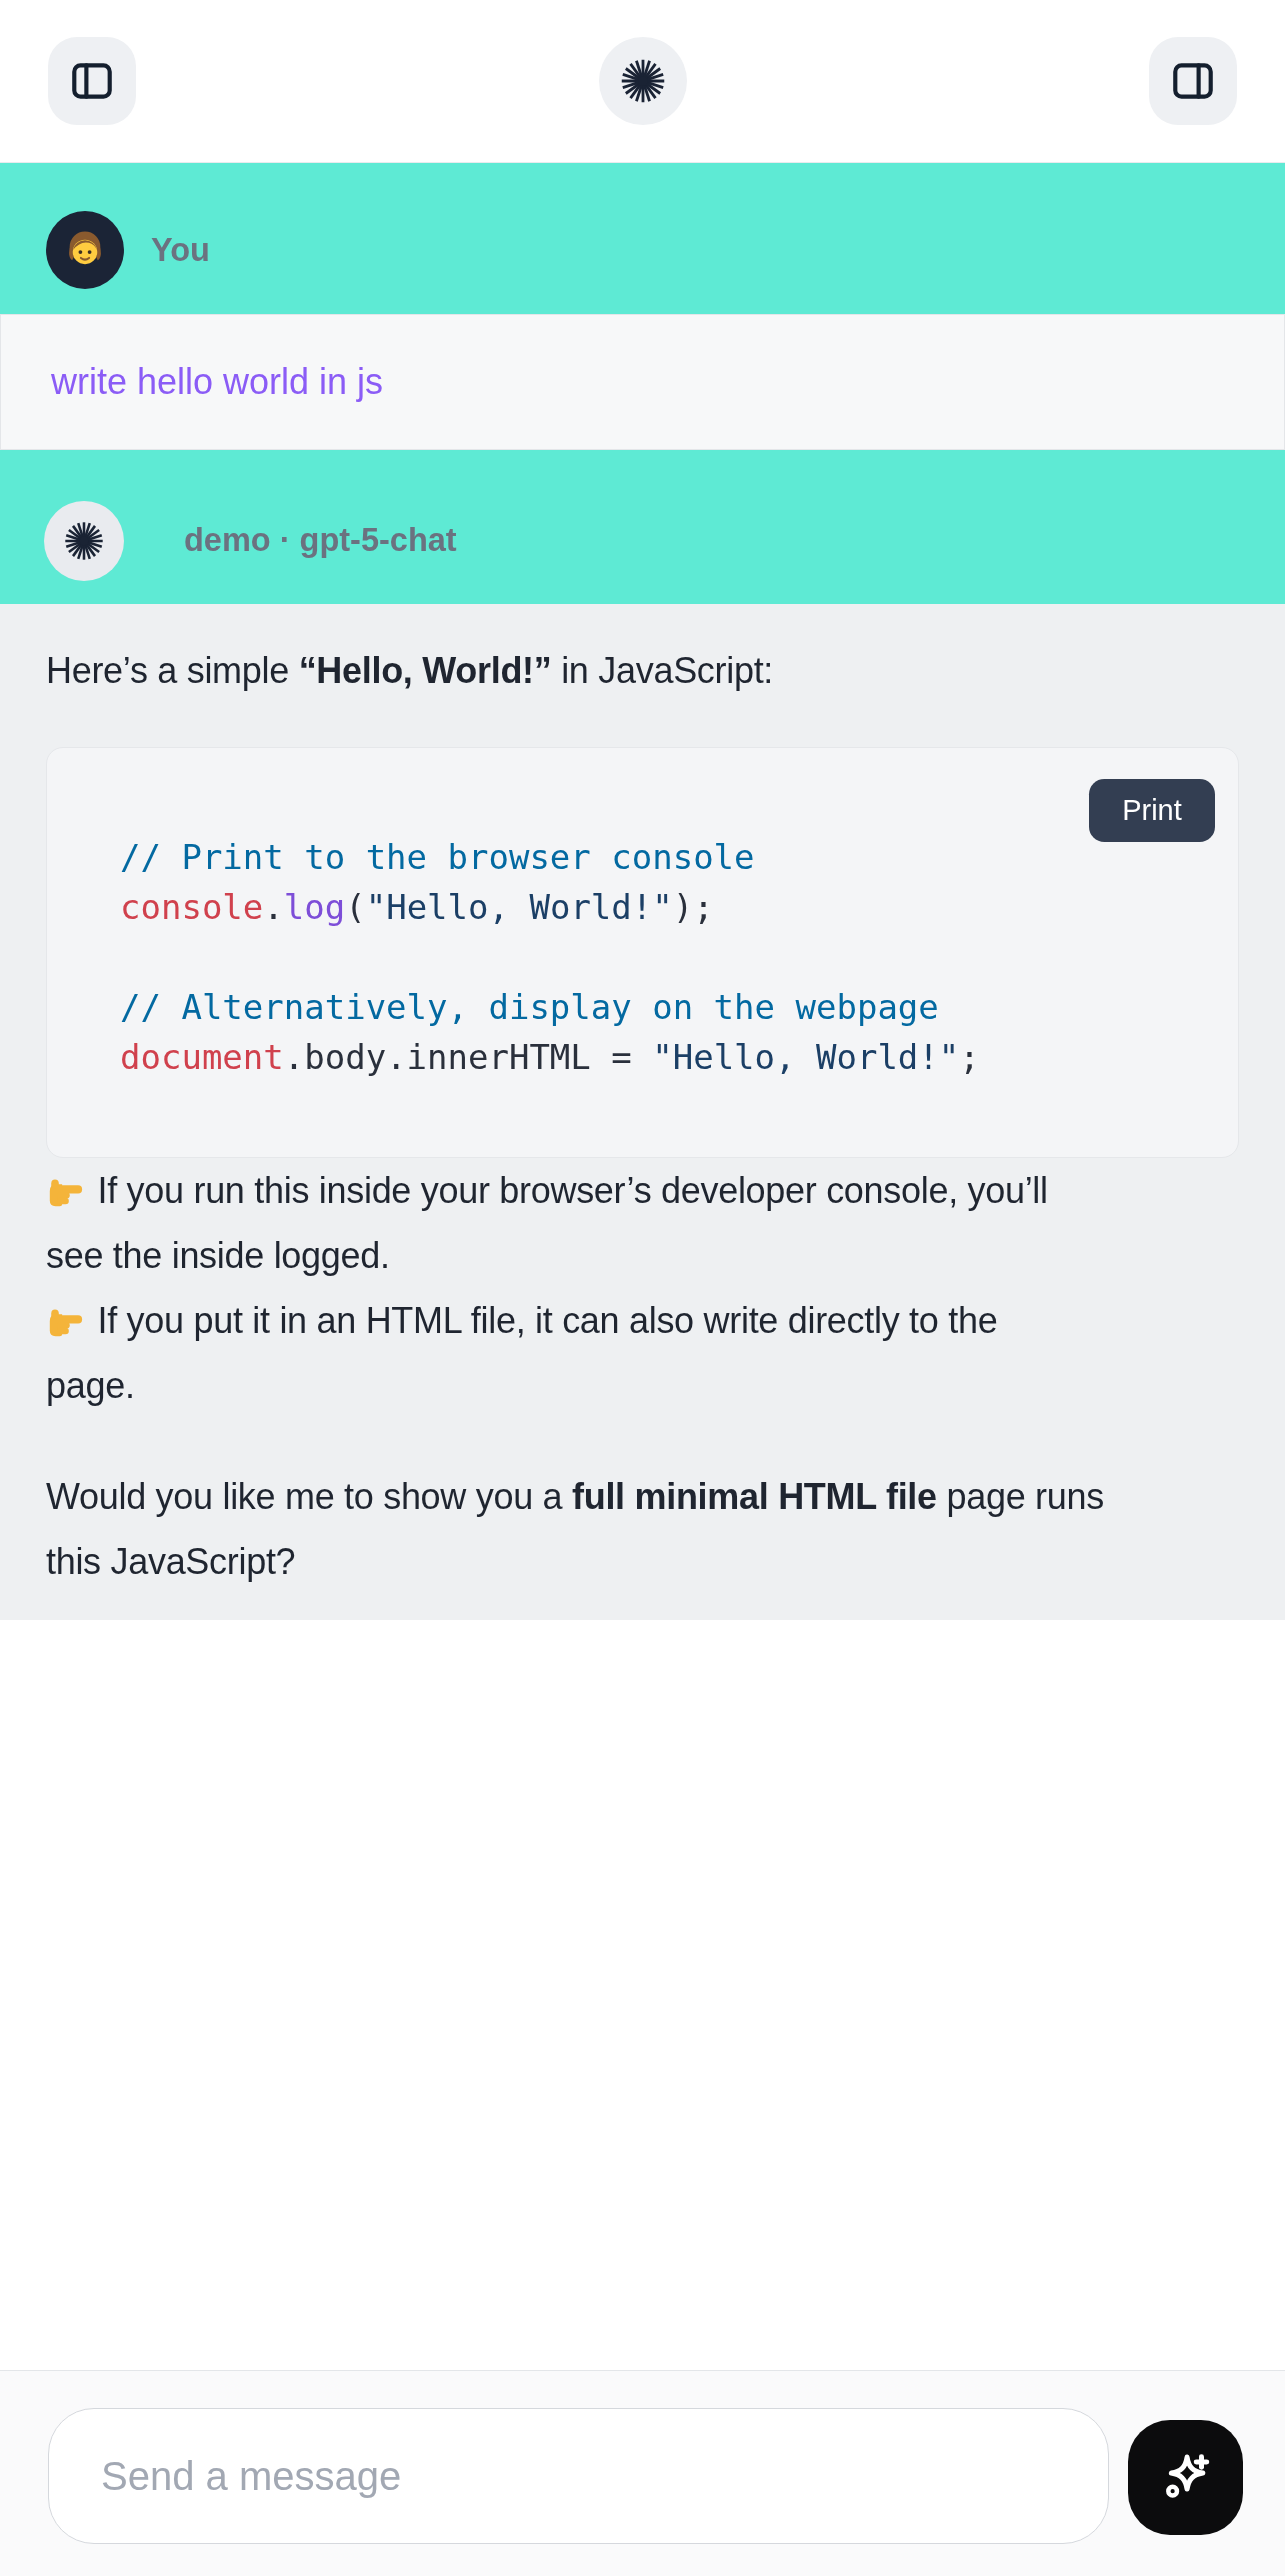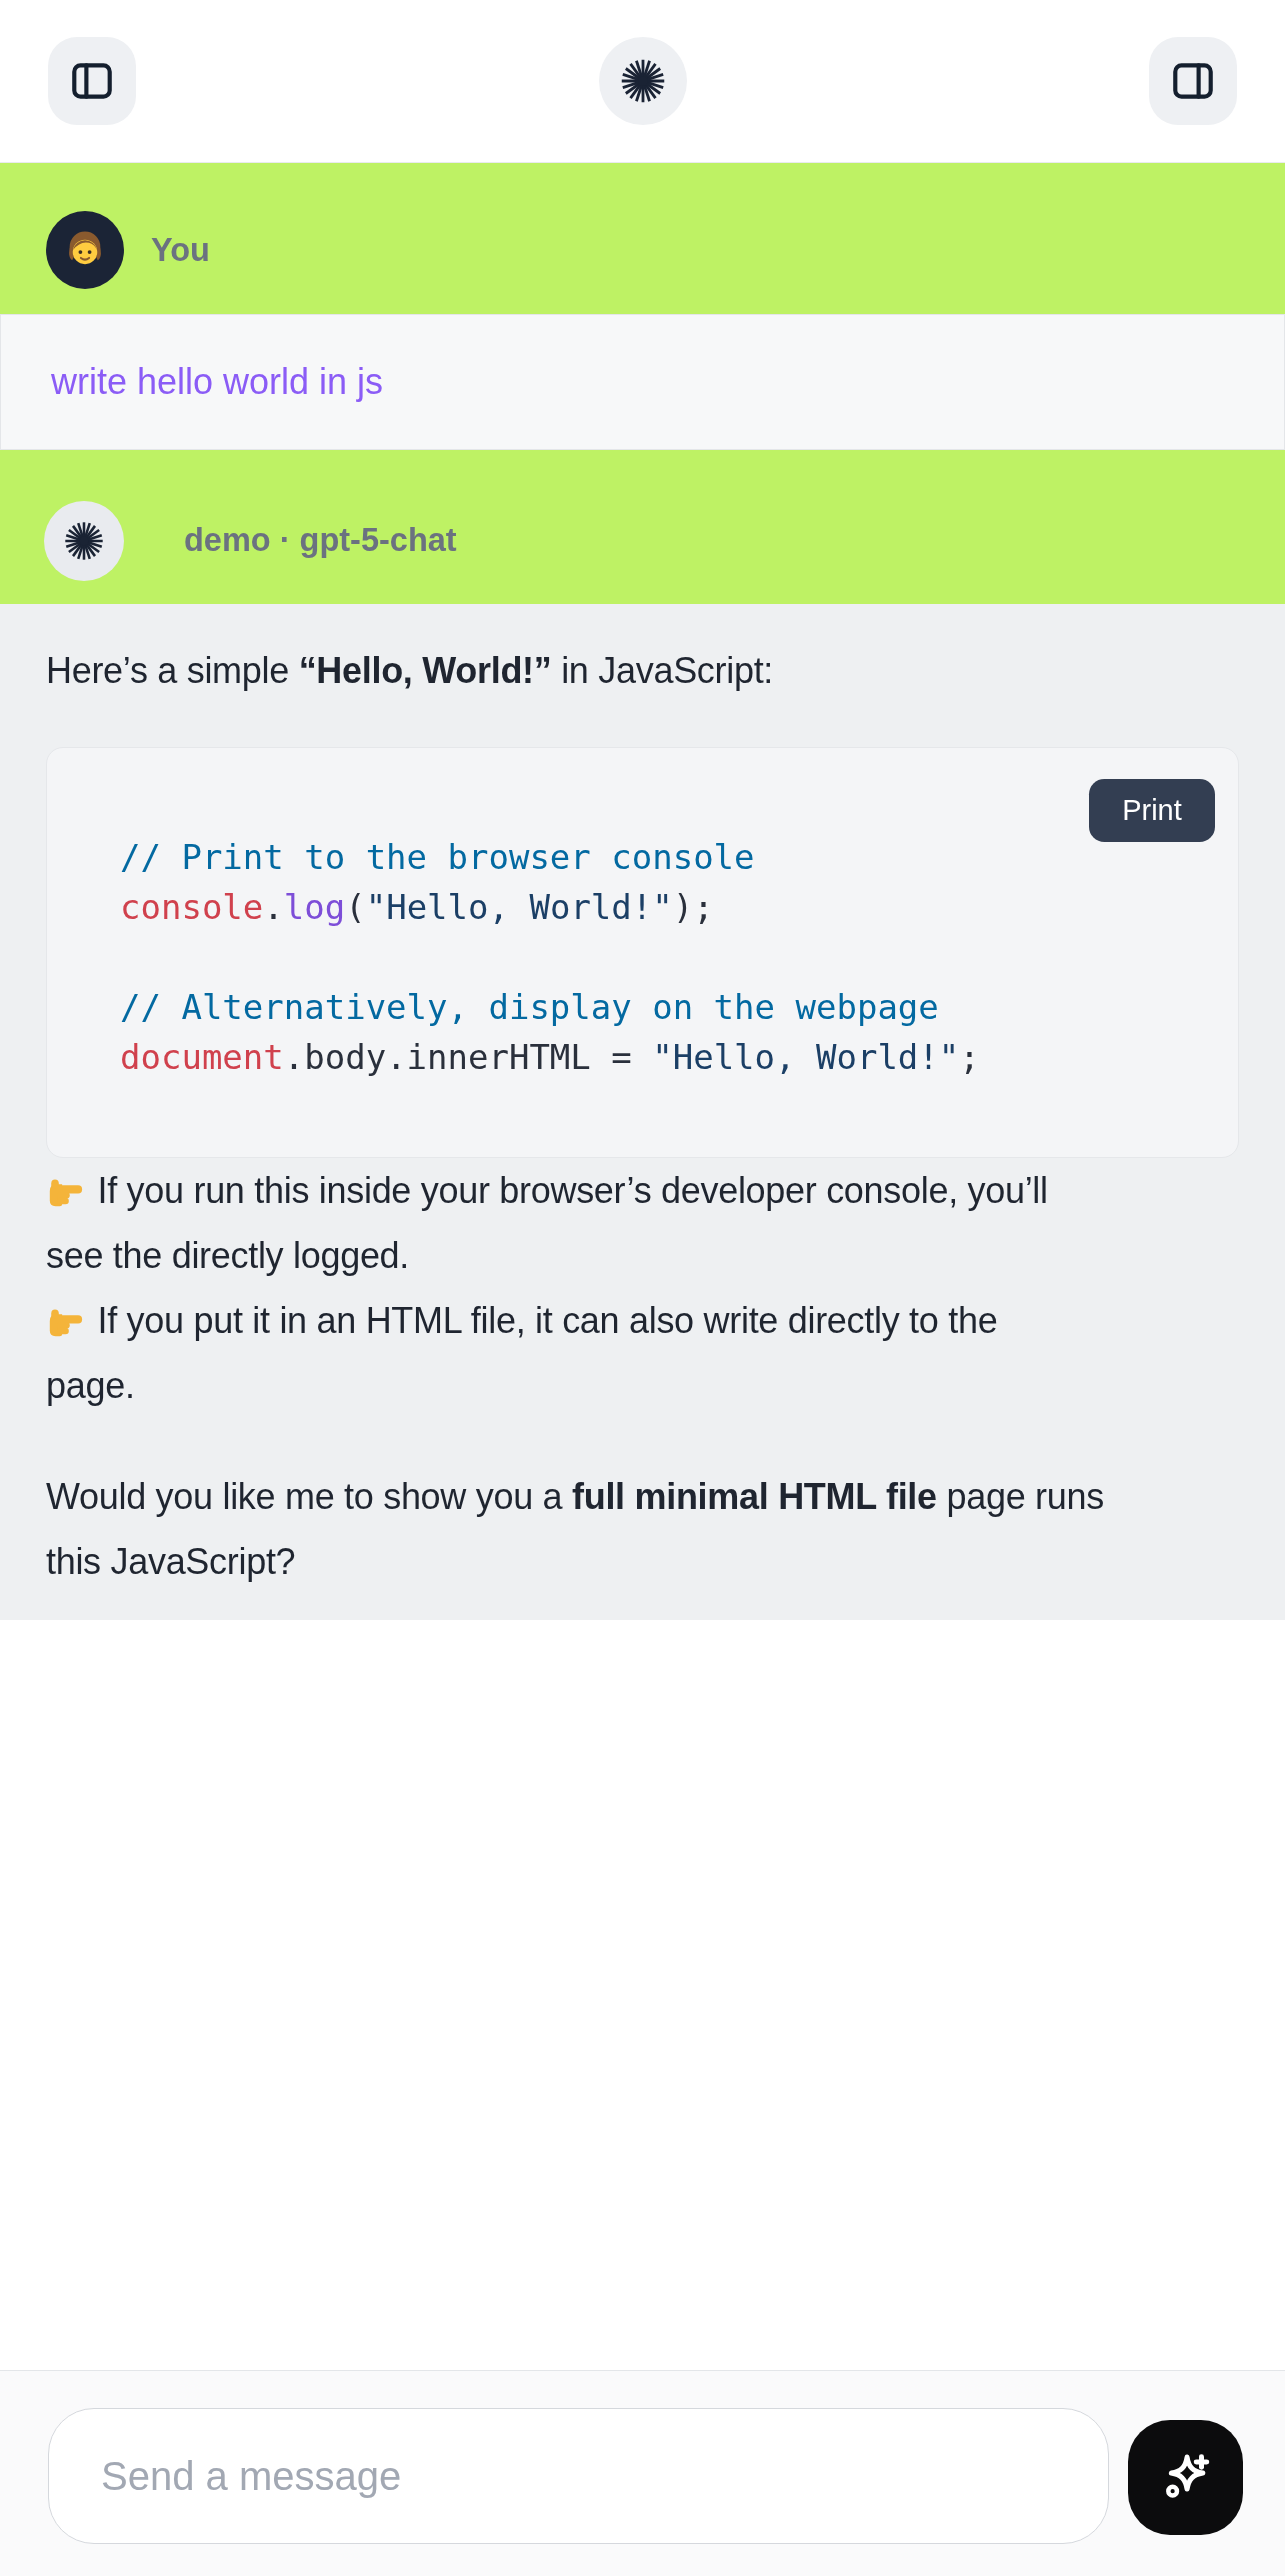--- a/index.html
+++ b/index.html
@@ -23,21 +23,21 @@
   .icon-btn{
     width:88px;height:88px;border:none;cursor:pointer;
     background:#eef0f3;border-radius:29px;
     display:flex;align-items:center;justify-content:center;
     padding:0;
   }
   .icon-btn.round{border-radius:50%;}
   .icon-btn svg{display:block;}
 
   
-  .role-row{display:flex;align-items:center;background:#bef264;flex:0 0 auto;}
+  .role-row{display:flex;align-items:center;background:#5eead4;flex:0 0 auto;}
   .role-row.user{height:151px;padding:23px 0 0 46px;}
   .role-row.assistant{height:154px;padding:27px 0 0 44px;gap:33px;}
   .avatar{
     width:78px;height:78px;border-radius:50%;
     display:flex;align-items:center;justify-content:center;flex:0 0 auto;
   }
   .avatar.user-avatar{background:#1b2436;}
   .avatar.bot-avatar{width:80px;height:80px;background:#e9ebef;}
   .role-name{
     margin-left:27px;color:#6b7280;font-weight:700;font-size:32.5px;
@@ -211,21 +211,21 @@
     <p>
   <svg class="hand" viewBox="0 0 40 40" aria-hidden="true">
     <g fill="#f4b43a">
       <rect x="11" y="14" width="27" height="8.5" rx="4.2"></rect>
       <path d="M4 20 q0 -7 7 -7 l6 0 0 21 q0 2 -2.5 2 l-4.5 0 q-6 0 -6 -6 z"></path>
       <rect x="12" y="21" width="13" height="7" rx="3.4"></rect>
       <rect x="12" y="27" width="12" height="7" rx="3.4"></rect>
       <rect x="5.5" y="8" width="8" height="10" rx="4"></rect>
     </g>
   </svg>
-<span> If you run this inside your browser’s developer console, you’ll</span><br><span>see the directly logged.</span><br><span></span>
+<span> If you run this inside your browser’s developer console, you’ll</span><br><span>see the inside logged.</span><br><span></span>
   <svg class="hand" viewBox="0 0 40 40" aria-hidden="true">
     <g fill="#f4b43a">
       <rect x="11" y="14" width="27" height="8.5" rx="4.2"></rect>
       <path d="M4 20 q0 -7 7 -7 l6 0 0 21 q0 2 -2.5 2 l-4.5 0 q-6 0 -6 -6 z"></path>
       <rect x="12" y="21" width="13" height="7" rx="3.4"></rect>
       <rect x="12" y="27" width="12" height="7" rx="3.4"></rect>
       <rect x="5.5" y="8" width="8" height="10" rx="4"></rect>
     </g>
   </svg>
 <span> If you put it in an HTML file, it can also write directly to the</span><br><span>page.</span></p>

